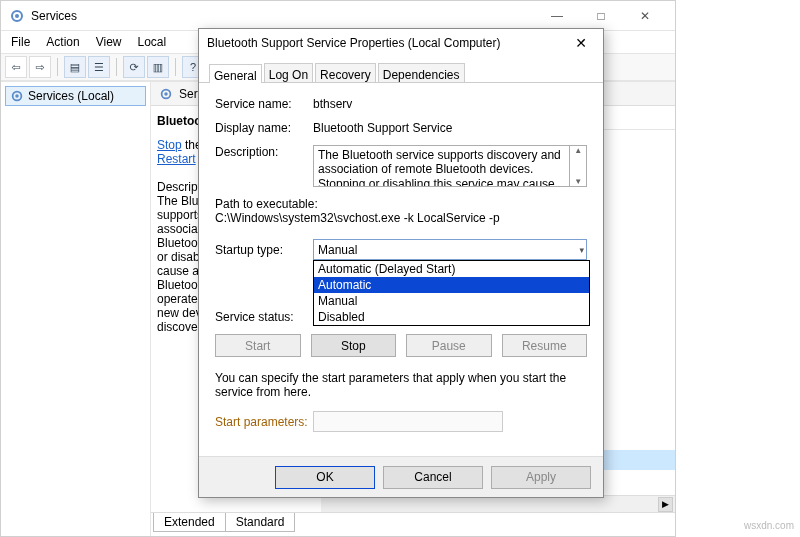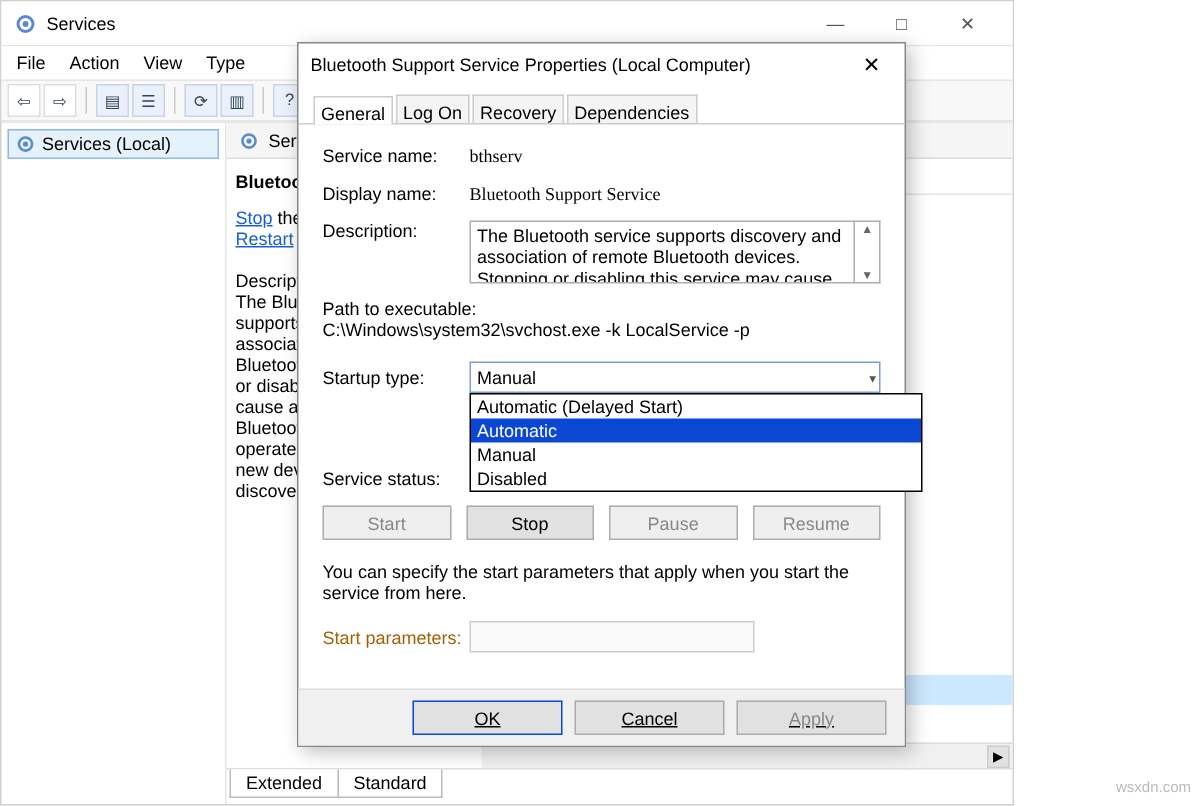--- a/index.html
+++ b/index.html
@@ -49,33 +49,33 @@
 .dlg { position: absolute; left: 198px; top: 28px; width: 406px; height: 470px; background: #fff; border: 1px solid #888; box-shadow: 3px 3px 12px rgba(0,0,0,0.25); display: flex; flex-direction: column; }
 .dlg-titlebar { height: 28px; display: flex; align-items: center; padding: 0 8px; }
 .dlg-title { flex: 1; font-size: 12px; }
 .dlg-close { width: 28px; height: 28px; display: flex; align-items: center; justify-content: center; font-size: 14px; }
 .dlg-tabs { display: flex; height: 26px; padding: 6px 10px 0 10px; border-bottom: 1px solid #ccc; gap: 2px; }
 .dtab { padding: 4px 4px; border: 1px solid #ccc; border-bottom: none; background: #f4f4f4; font-size: 12px; }
 .dtab.active { background: #fff; position: relative; top: 1px; }
 .dlg-body { flex: 1; padding: 14px 16px; }
 .frow { display: flex; margin-bottom: 10px; align-items: flex-start; }
 .flabel { width: 98px; flex-shrink: 0; }
-.fval { flex: 1; font-family: Liberation Serif, serif; }
+.fval { flex: 1; }
 .desc-box { width: 260px; height: 42px; border: 1px solid #adadad; padding: 2px 4px; font-size: 12px; overflow: hidden; line-height: 1.2; }
 .desc-scroll { width: 17px; height: 42px; border: 1px solid #adadad; border-left: none; display: flex; flex-direction: column; justify-content: space-between; align-items: center; font-size: 8px; color: #666; }
 .combo { width: 275px; height: 21px; border: 1px solid #7a9fd0; display: flex; align-items: center; padding: 0 4px; background: #fff; position: relative; }
 .combo-arrow { position: absolute; right: 2px; font-size: 9px; color: #555; }
-.dropdown { position: absolute; top: 20px; left: -1px; width: 302px; border: 1px solid #000; background: #fff; z-index: 5; }
+.dropdown { position: absolute; top: 20px; left: -1px; width: 277px; border: 1px solid #000; background: #fff; z-index: 5; }
 .dopt { padding: 1px 4px; font-size: 12px; }
 .dopt.hover { background: #0a48d3; color: #fff; }
 .btn { width: 100px; height: 23px; border: 1px solid #adadad; background: #e1e1e1; display: inline-flex; align-items: center; justify-content: center; font-size: 12px; }
 .btn.disabled { color: #888; background: #efefef; }
 .btn-row { display: flex; gap: 10px; margin: 10px 0 14px 0; }
 .param-input { width: 190px; height: 21px; border: 1px solid #ccc; padding: 0 4px; color: #999; }
-.dlg-footer { height: 42px; border-top: 1px solid #ddd; background: #f0f0f0; display: flex; align-items: center; justify-content: flex-end; gap: 8px; padding: 0 12px; text-decoration: underline; }
+.dlg-footer { height: 42px; border-top: 1px solid #ddd; background: #f0f0f0; display: flex; align-items: center; justify-content: flex-end; gap: 8px; padding: 0 12px; }
 .dlg-footer .btn { background: #e1e1e1; }
 .dlg-footer .btn.primary { border: 1px solid #0a48d3; }
 
 .watermark { position: absolute; right: 6px; bottom: 6px; font-size: 10px; color: #bbb; }
 </style>
 </head>
 <body>
 
 <div class="win">
   <div class="titlebar">
@@ -87,21 +87,21 @@
     <div class="win-btns">
       <div class="win-btn">—</div>
       <div class="win-btn">□</div>
       <div class="win-btn">✕</div>
     </div>
   </div>
   <div class="menubar">
     <span>File</span>
     <span>Action</span>
     <span>View</span>
-    <span>Type</span>
+    <span>Local</span>
   </div>
   <div class="toolbar">
     <div class="tbtn plain">⇦</div>
     <div class="tbtn plain">⇨</div>
     <div class="vsep"></div>
     <div class="tbtn">▤</div>
     <div class="tbtn">☰</div>
     <div class="vsep"></div>
     <div class="tbtn">⟳</div>
     <div class="tbtn">▥</div>

